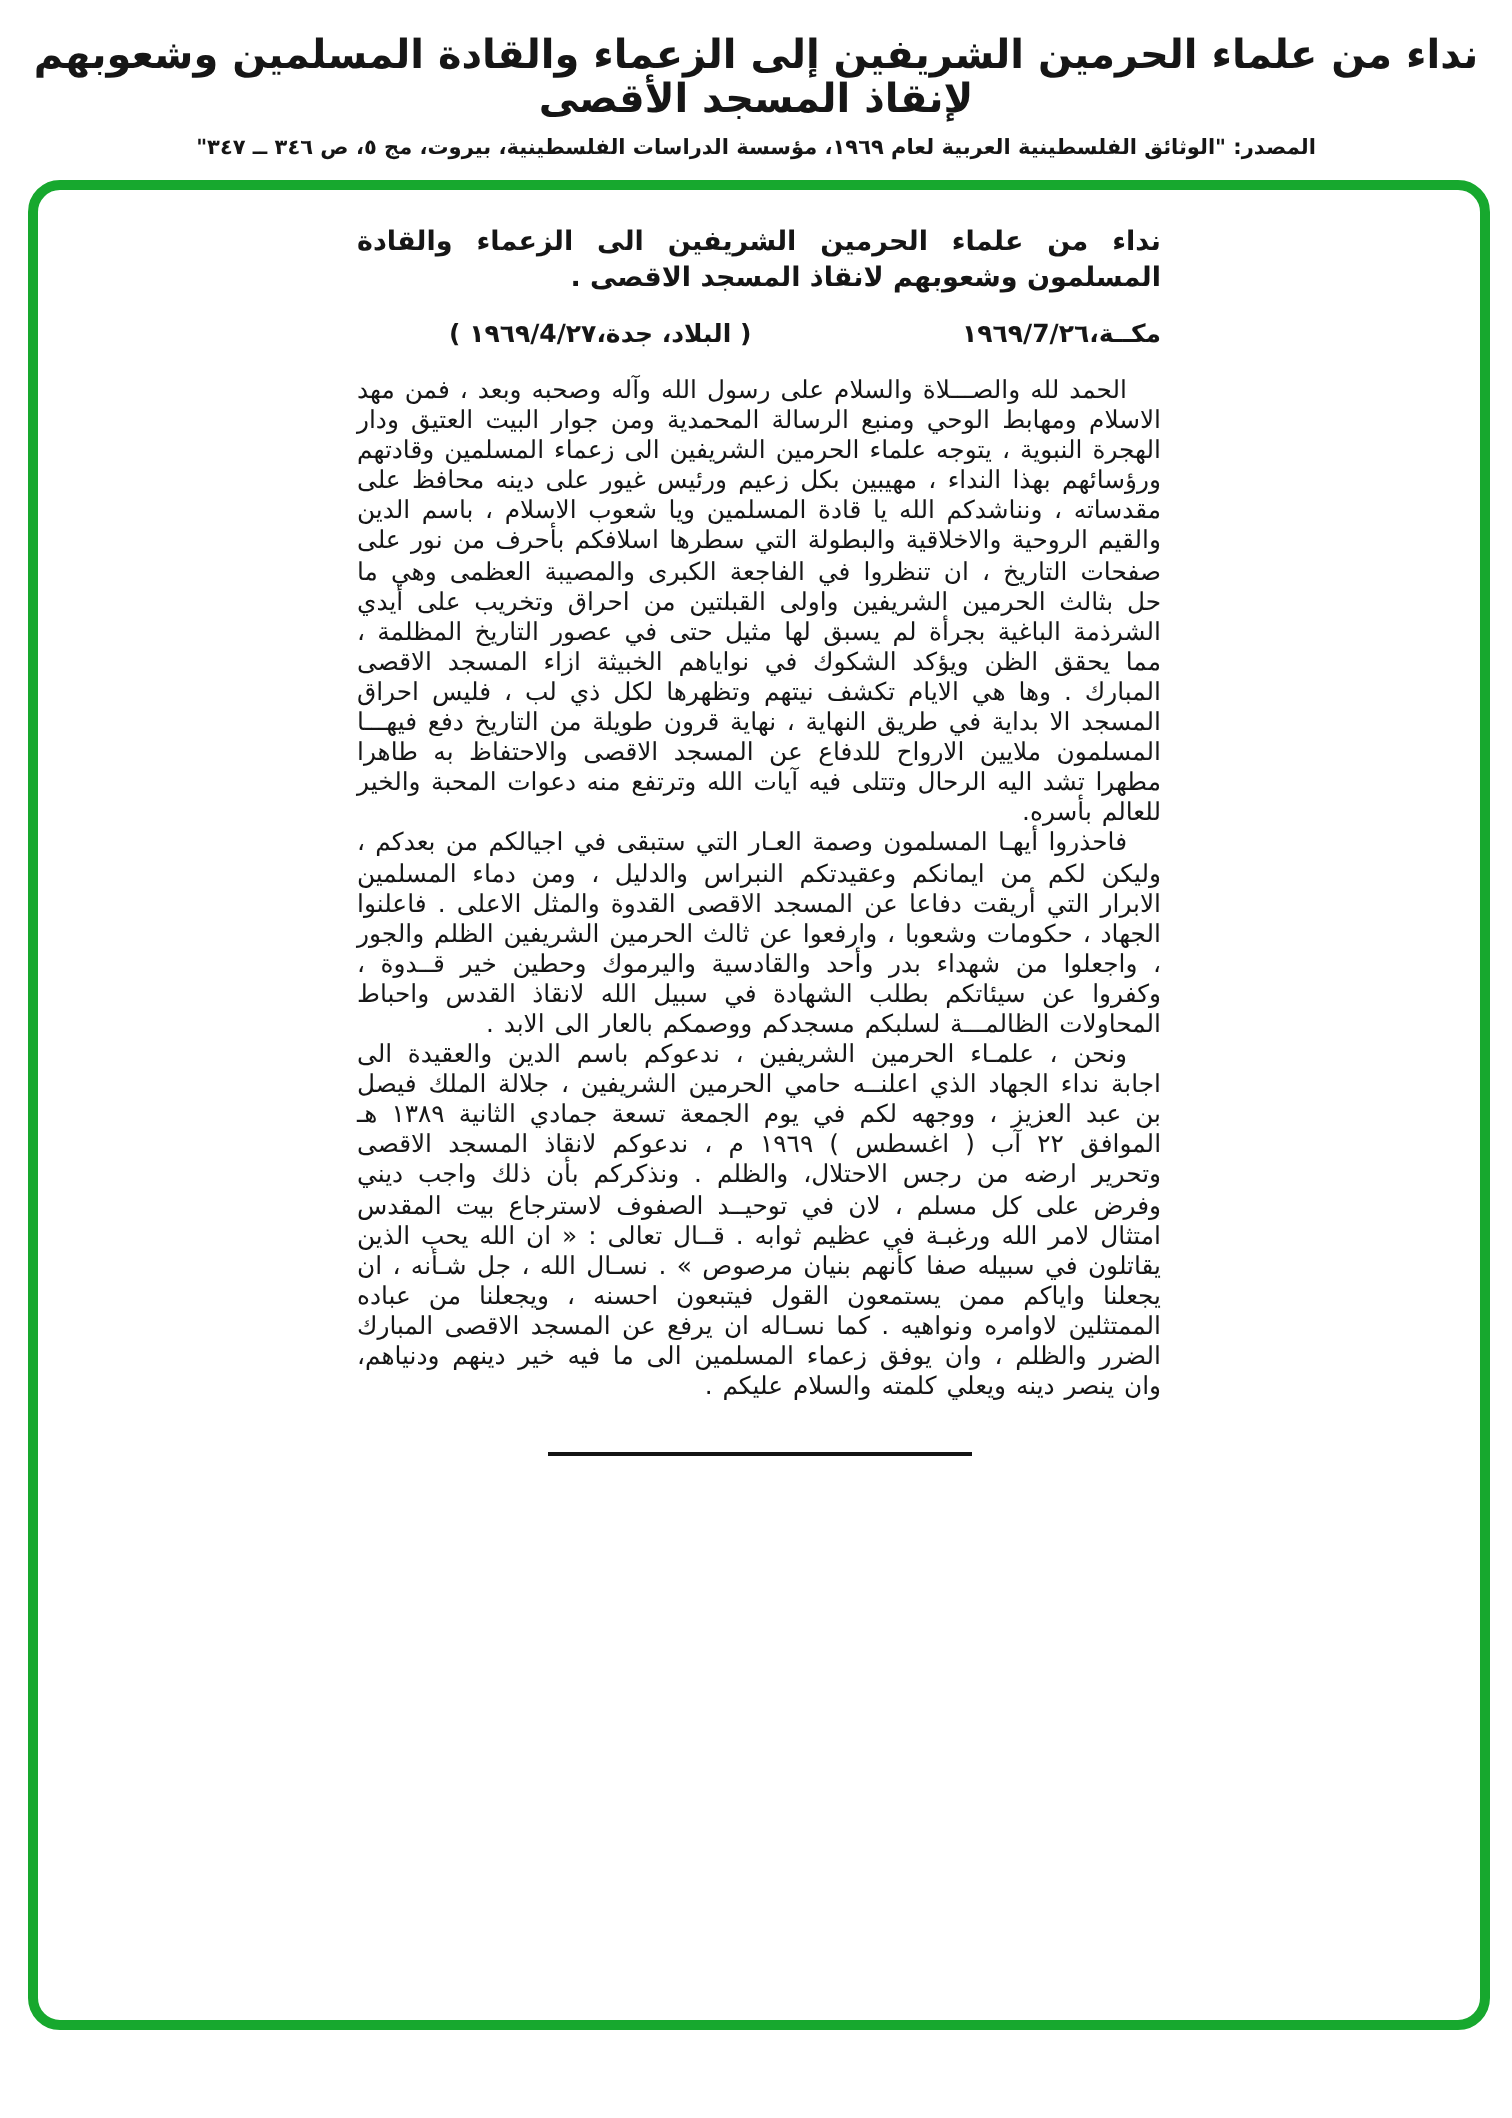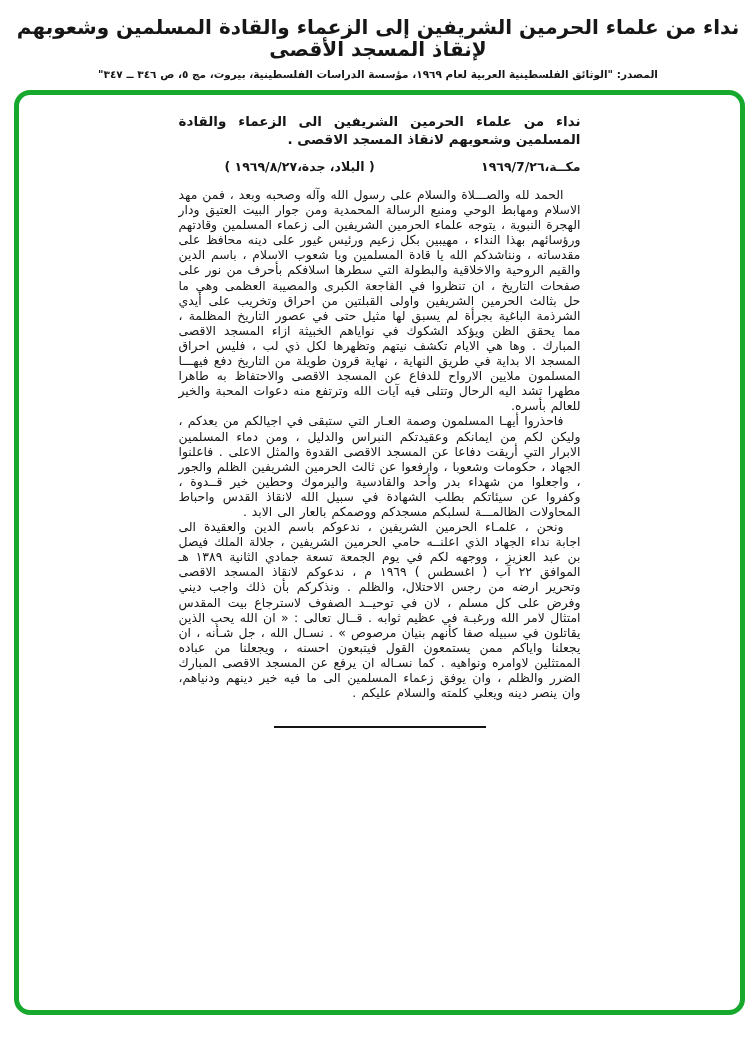--- a/index.html
+++ b/index.html
@@ -84,25 +84,25 @@
 <div class="page" style="color: rgb(22, 22, 22);">
 
   <div class="hdr">
     <h1 class="hdr-title">نداء من علماء الحرمين الشريفين إلى الزعماء والقادة المسلمين وشعوبهم لإنقاذ المسجد الأقصى</h1>
     <p class="hdr-source">المصدر: "الوثائق الفلسطينية العربية لعام ١٩٦٩، مؤسسة الدراسات الفلسطينية، بيروت، مج ٥، ص ٣٤٦ ــ ٣٤٧"</p>
   </div>
 
   <div class="frame" style="border-color: rgb(23, 168, 46);">
     <div class="col">
 
-      <p class="doc-title">نداء من علماء الحرمين الشريفين الى الزعماء والقادة المسلمين وشعوبهم لانقاذ المسجد الاقصى .</p>
+      <p class="doc-title">نداء من علماء الحرمين الشريفين الى الزعماء والقادة المسلمون وشعوبهم لانقاذ المسجد الاقصى .</p>
 
       <div class="dateline">
         <span>مكــة،١٩٦٩/7/٢٦</span>
-        <span>( البلاد، جدة،١٩٦٩/٨/٢٧ )</span>
+        <span>( البلاد، جدة،١٩٦٩/4/٢٧ )</span>
       </div>
 
       <div class="body-text">
         <p>الحمد لله والصـــلاة والسلام على رسول الله وآله وصحبه وبعد ، فمن مهد الاسلام ومهابط الوحي ومنبع الرسالة المحمدية ومن جوار البيت العتيق ودار الهجرة النبوية ، يتوجه علماء الحرمين الشريفين الى زعماء المسلمين وقادتهم ورؤسائهم بهذا النداء ، مهيبين بكل زعيم ورئيس غيور على دينه محافظ على مقدساته ، ونناشدكم الله يا قادة المسلمين ويا شعوب الاسلام ، باسم الدين والقيم الروحية والاخلاقية والبطولة التي سطرها اسلافكم بأحرف من نور على صفحات التاريخ ، ان تنظروا في الفاجعة الكبرى والمصيبة العظمى وهي ما حل بثالث الحرمين الشريفين واولى القبلتين من احراق وتخريب على أيدي الشرذمة الباغية بجرأة لم يسبق لها مثيل حتى في عصور التاريخ المظلمة ، مما يحقق الظن ويؤكد الشكوك في نواياهم الخبيثة ازاء المسجد الاقصى المبارك . وها هي الايام تكشف نيتهم وتظهرها لكل ذي لب ، فليس احراق المسجد الا بداية في طريق النهاية ، نهاية قرون طويلة من التاريخ دفع فيهـــا المسلمون ملايين الارواح للدفاع عن المسجد الاقصى والاحتفاظ به طاهرا مطهرا تشد اليه الرحال وتتلى فيه آيات الله وترتفع منه دعوات المحبة والخير للعالم بأسره.</p>
         <p>فاحذروا أيهـا المسلمون وصمة العـار التي ستبقى في اجيالكم من بعدكم ، وليكن لكم من ايمانكم وعقيدتكم النبراس والدليل ، ومن دماء المسلمين الابرار التي أريقت دفاعا عن المسجد الاقصى القدوة والمثل الاعلى . فاعلنوا الجهاد ، حكومات وشعوبا ، وارفعوا عن ثالث الحرمين الشريفين الظلم والجور ، واجعلوا من شهداء بدر وأحد والقادسية واليرموك وحطين خير قــدوة ، وكفروا عن سيئاتكم بطلب الشهادة في سبيل الله لانقاذ القدس واحباط المحاولات الظالمـــة لسلبكم مسجدكم ووصمكم بالعار الى الابد .</p>
         <p>ونحن ، علمـاء الحرمين الشريفين ، ندعوكم باسم الدين والعقيدة الى اجابة نداء الجهاد الذي اعلنــه حامي الحرمين الشريفين ، جلالة الملك فيصل بن عبد العزيز ، ووجهه لكم في يوم الجمعة تسعة جمادي الثانية ١٣٨٩ هـ الموافق ٢٢ آب ( اغسطس ) ١٩٦٩ م ، ندعوكم لانقاذ المسجد الاقصى وتحرير ارضه من رجس الاحتلال، والظلم . ونذكركم بأن ذلك واجب ديني وفرض على كل مسلم ، لان في توحيــد الصفوف لاسترجاع بيت المقدس امتثال لامر الله ورغبـة في عظيم ثوابه . قــال تعالى : « ان الله يحب الذين يقاتلون في سبيله صفا كأنهم بنيان مرصوص » . نسـال الله ، جل شـأنه ، ان يجعلنا واياكم ممن يستمعون القول فيتبعون احسنه ، ويجعلنا من عباده الممتثلين لاوامره ونواهيه . كما نسـاله ان يرفع عن المسجد الاقصى المبارك الضرر والظلم ، وان يوفق زعماء المسلمين الى ما فيه خير دينهم ودنياهم، وان ينصر دينه ويعلي كلمته والسلام عليكم .</p>
       </div>
 
       <div class="end-rule"></div>
 

